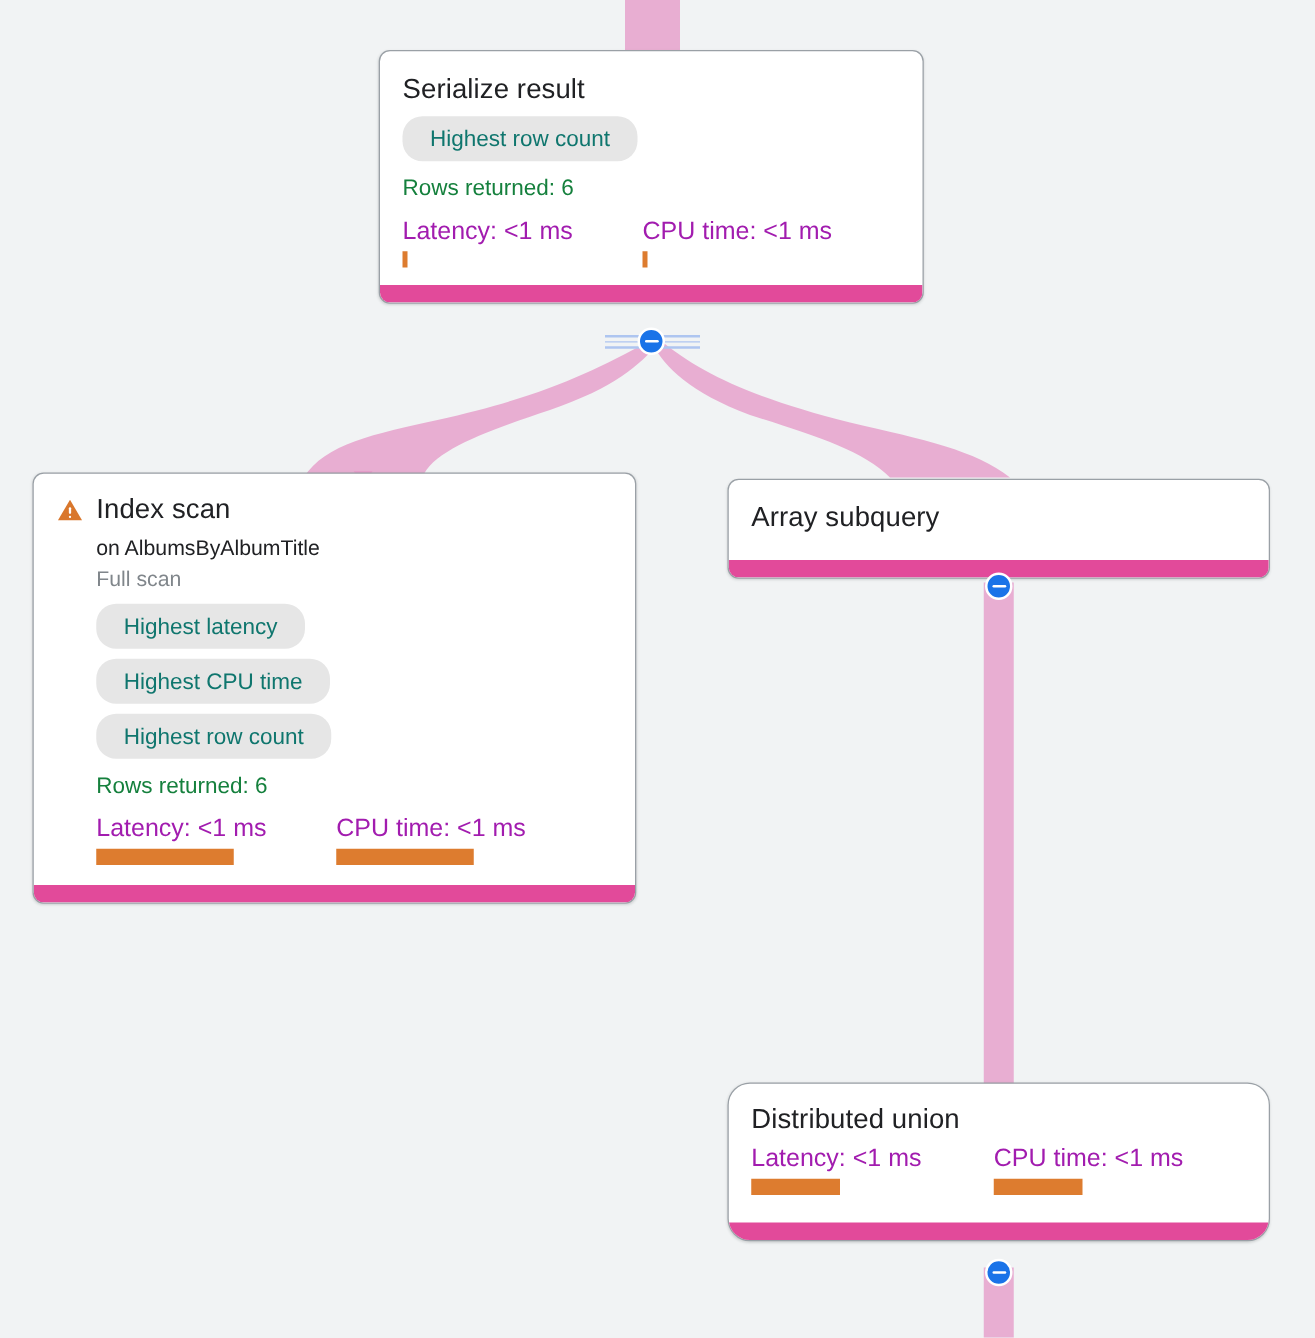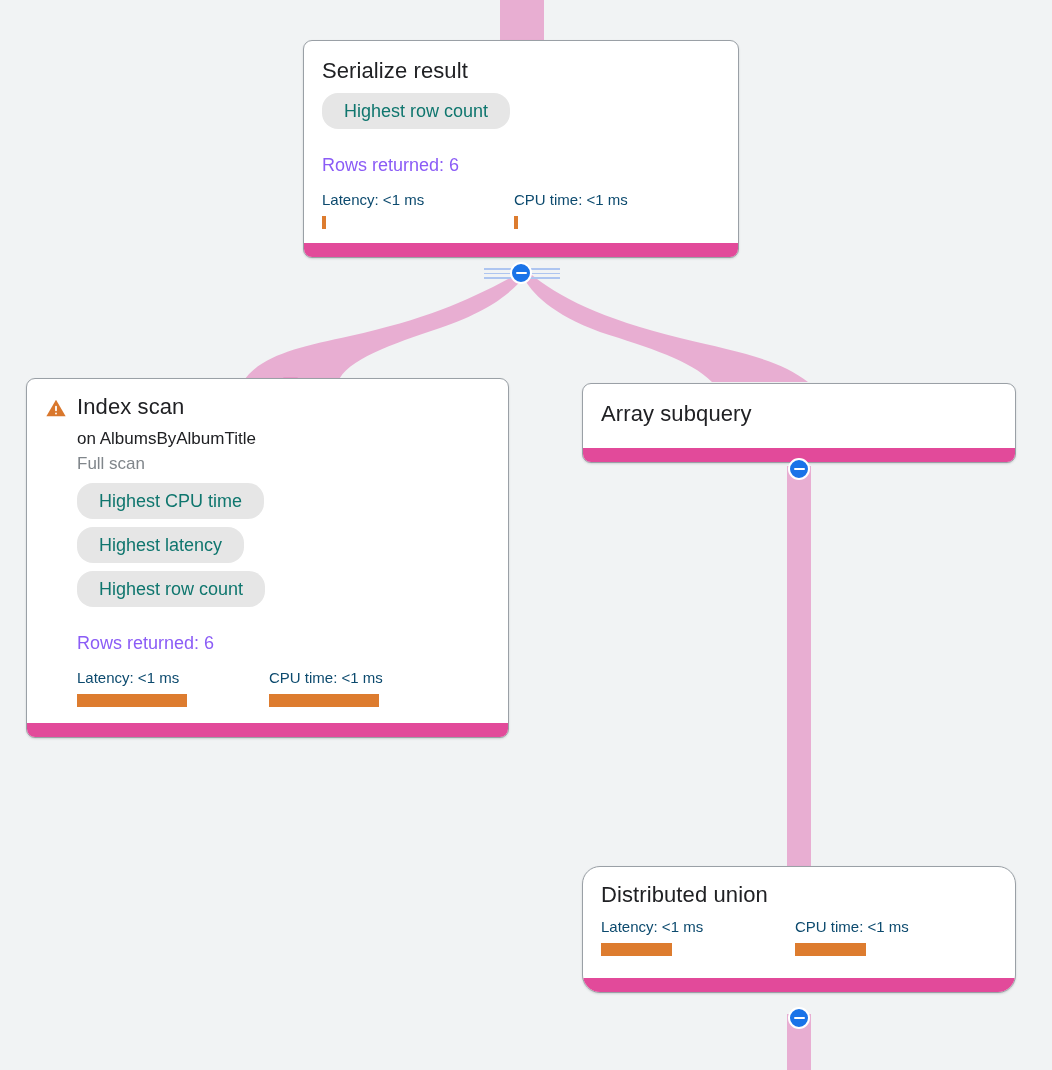--- a/index.html
+++ b/index.html
@@ -83,35 +83,35 @@
     color: #0f766e;
     font-size: 18px;
     line-height: 22px;
     border-radius: 16px;
     padding: 7px 22px;
     margin-top: 8px;
   }
   .rows-line {
     font-size: 18px;
     line-height: 24px;
-    color: #8b5cf6;
-    margin-top: 24px;
+    color: #15803d;
+    margin-top: 9px;
   }
   .metrics {
     display: flex;
     margin-top: 12px;
   }
   .metric {
     display: flex;
     flex-direction: column;
   }
   .metric-label {
-    font-size: 15px;
+    font-size: 20px;
     line-height: 22px;
-    color: #0c4a6e;
+    color: #a21caf;
     white-space: nowrap;
   }
   .metric-bar {
     height: 13px;
     background: #dd7c2f;
     margin-top: 5px;
   }
   
   .toggle {
     position: absolute;
@@ -215,24 +215,24 @@
         <svg class="warn-icon" viewBox="0 0 24 24">
           <path d="M12 3 L22.5 21 L1.5 21 Z" fill="#d9772c"></path>
           <rect x="11" y="9.5" width="2" height="6" rx="1" fill="#ffffff"></rect>
           <rect x="11" y="17" width="2" height="2" rx="1" fill="#ffffff"></rect>
         </svg>
         <div>
           <div class="node-title">Index scan</div>
           <div class="node-sub">on AlbumsByAlbumTitle</div>
           <div class="node-sub2">Full scan</div>
           <div>
+            <span class="pill">Highest latency</span>
+          </div>
+          <div>
             <span class="pill">Highest CPU time</span>
-          </div>
-          <div>
-            <span class="pill">Highest latency</span>
           </div>
           <div>
             <span class="pill">Highest row count</span>
           </div>
           <div class="rows-line">Rows returned: 6</div>
           <div class="metrics">
             <div class="metric" style="width:192px;">
               <div class="metric-label">Latency: &lt;1 ms</div>
               <div class="metric-bar" style="width:110px;"></div>
             </div>

